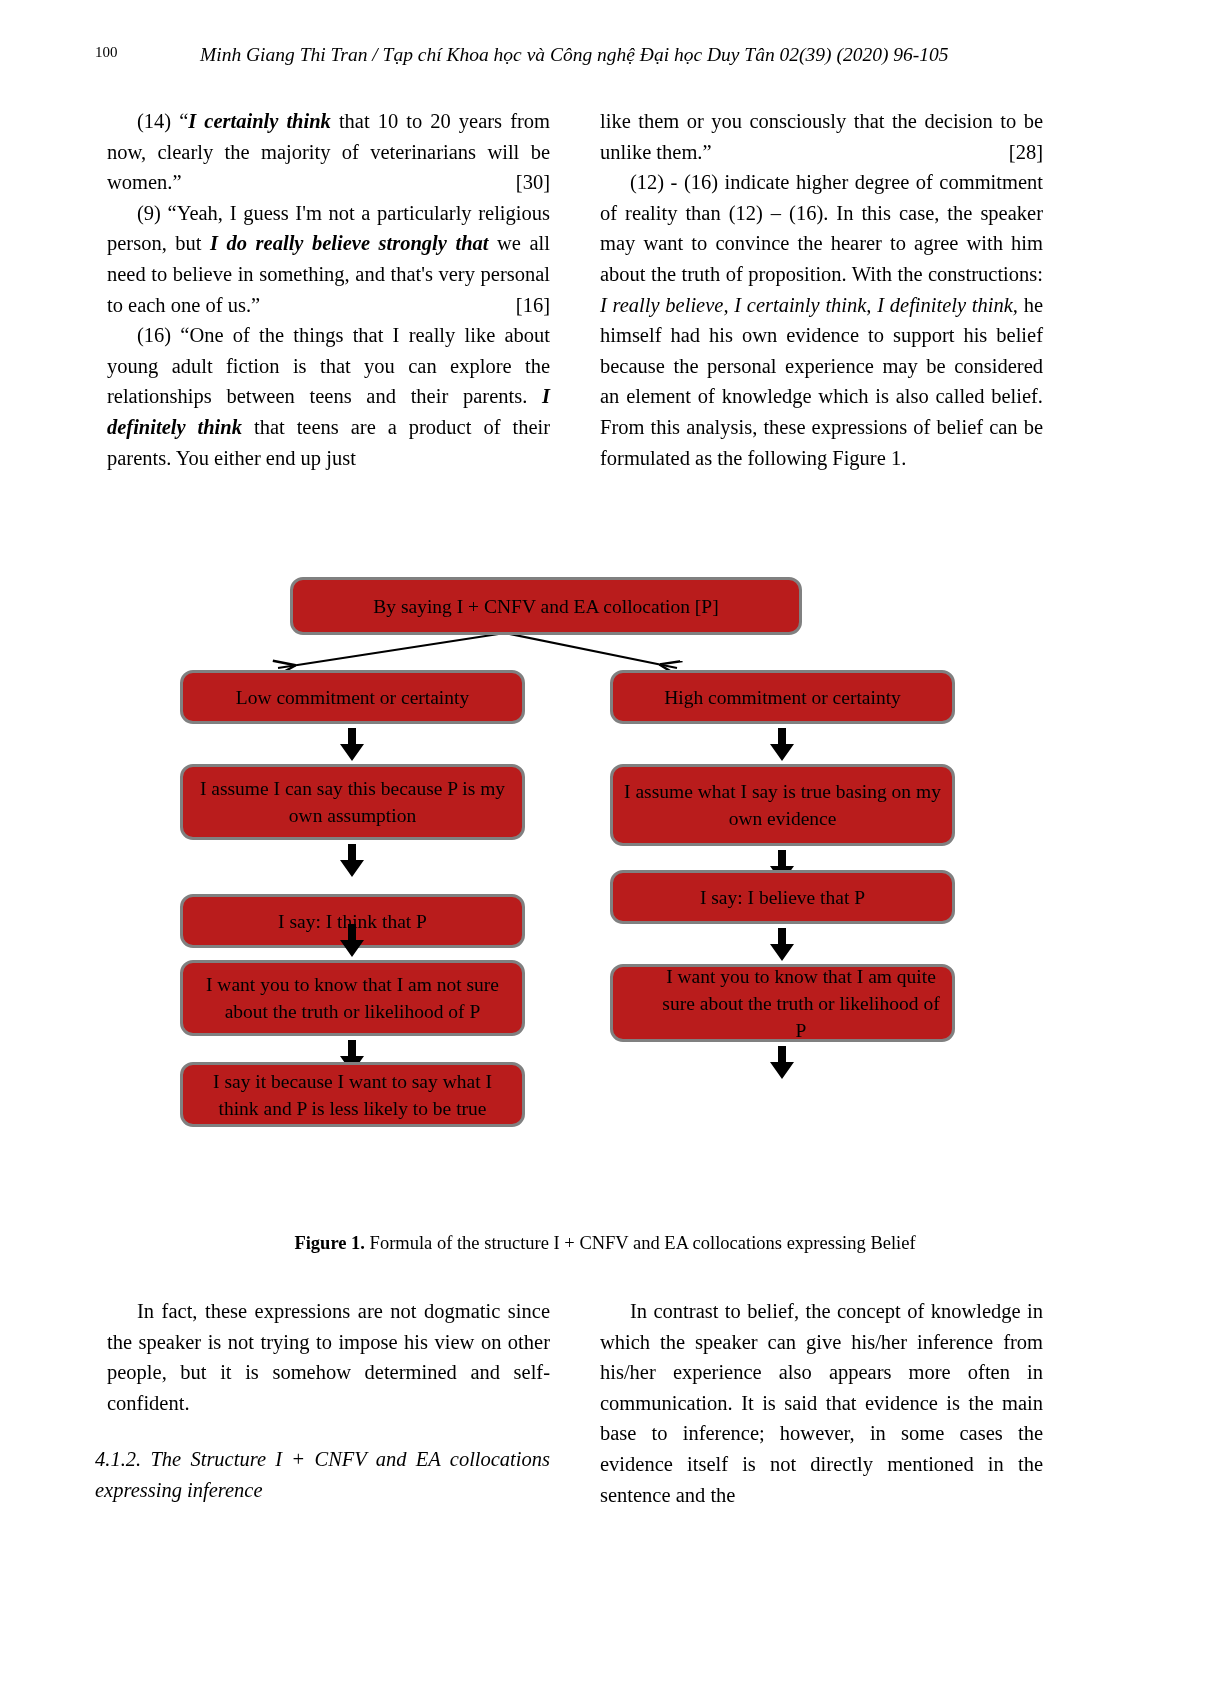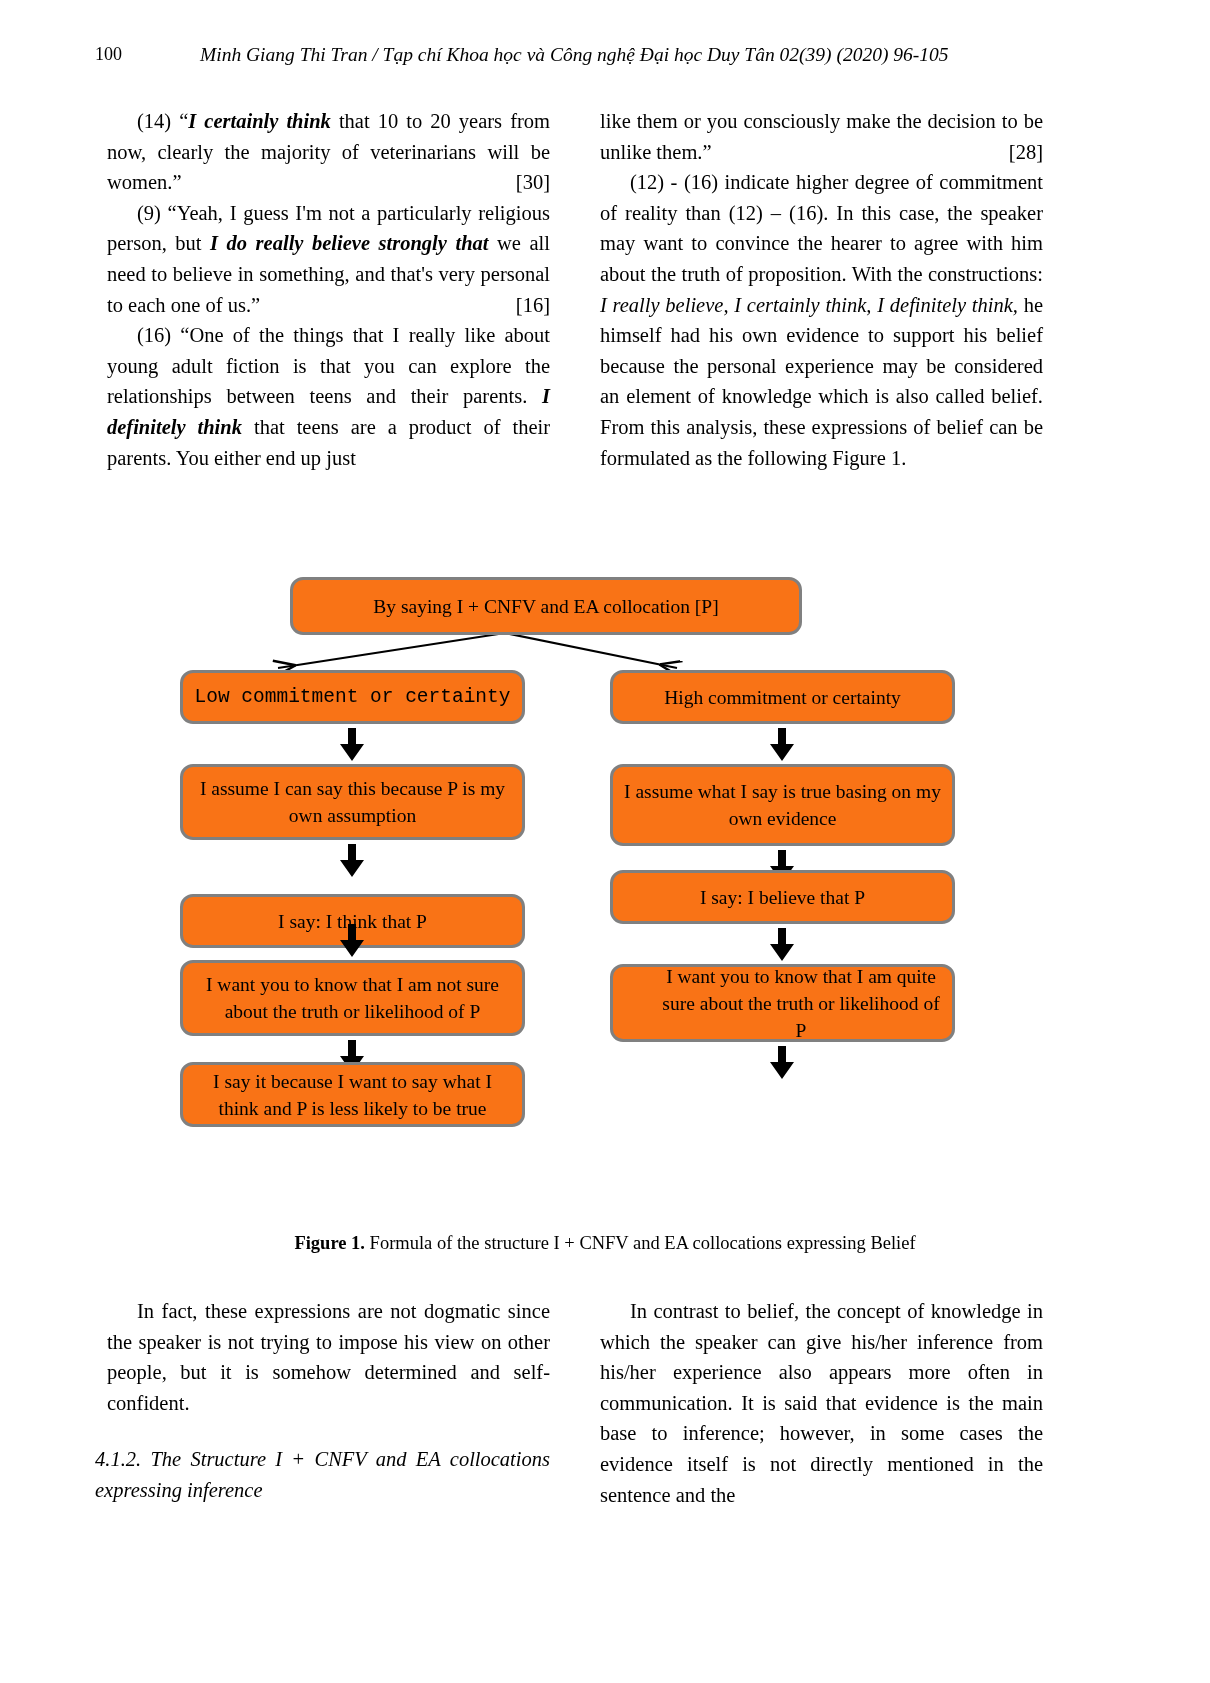--- a/index.html
+++ b/index.html
@@ -28,21 +28,21 @@
     left: 95px;
     top: 44px;
     width: 1020px;
     height: 30px;
     font-size: 19.5px;
   }
   .runhead .pagenum {
     position: absolute;
     left: 0; top: 0;
     font-style: normal;
-    font-size: 18px;
+    font-size: 15px;
   }
   .runhead .journal {
     position: absolute;
     left: 105px; top: 0;
     font-style: italic;
     font-size: 19.5px;
     white-space: nowrap;
   }
 
   
@@ -89,21 +89,21 @@
     left: 95px;
     top: 560px;
     width: 1020px;
     height: 700px;
   }
   .fbox {
     position: absolute;
     box-sizing: border-box;
     border: 3.2px solid #808080;
     border-radius: 13px;
-    background: #f97316;
+    background: #b91c1c;
     display: flex;
     align-items: center;
     justify-content: center;
     text-align: center;
     font-size: 19.5px;
     line-height: 27px;
     padding: 2px 10px;
   }
   .fbox span { display: block; }
 
@@ -133,21 +133,21 @@
     <span class="journal">Minh Giang Thi Tran / Tạp chí Khoa học và Công nghệ Đại học Duy Tân 02(39) (2020) 96-105</span>
   </div>
 
   <div class="col col-left block-top-left">
     <p><span>(14) “</span><span class="bi">I certainly think</span><span> that 10 to 20 years from now, clearly the majority of veterinarians will be women.”</span><span class="ref-right">[30]</span></p>
     <p><span>(9) “Yeah, I guess I'm not a particularly religious person, but </span><span class="bi">I do really believe strongly that</span><span> we all need to believe in something, and that's very personal to each one of us.”</span><span class="ref-right">[16]</span></p>
     <p><span>(16) “One of the things that I really like about young adult fiction is that you can explore the relationships between teens and their parents. </span><span class="bi">I definitely think</span><span> that teens are a product of their parents. You either end up just</span></p>
   </div>
 
   <div class="col col-right block-top-right">
-    <p class="noindent"><span>like them or you consciously make the decision to be unlike them.”</span><span class="ref-right">[28]</span></p>
+    <p class="noindent"><span>like them or you consciously that the decision to be unlike them.”</span><span class="ref-right">[28]</span></p>
     <p><span>(12) - (16) indicate higher degree of commitment of reality than (12) – (16). In this case, the speaker may want to convince the hearer to agree with him about the truth of proposition. With the constructions: </span><span class="it">I really believe, I certainly think, I definitely think,</span><span> he himself had his own evidence to support his belief because the personal experience may be considered an element of knowledge which  is also called belief. From this analysis, these expressions of belief can be formulated as the following Figure 1.</span></p>
   </div>
 
   <div class="figure">
 
     <svg width="1020" height="700" style="position:absolute;left:0;top:0;">
       <defs>
         <marker id="ah" markerWidth="12" markerHeight="12" refX="9" refY="4" orient="auto" markerUnits="strokeWidth">
           <path d="M0,4 L11,0 M0,4 L11,8" fill="none" stroke="#000" stroke-width="1.2"></path>
         </marker>
@@ -155,21 +155,21 @@
 
       <line x1="410" y1="73" x2="183" y2="108" stroke="#000000" stroke-width="2" marker-end="url(#ah)"></line>
 
       <line x1="410" y1="73" x2="582" y2="108" stroke="#000000" stroke-width="2" marker-end="url(#ah)"></line>
     </svg>
 
     <div class="fbox" style="left:195px; top:17px; width:512px; height:58px;">
       <span>By saying I + CNFV and EA collocation [P]</span>
     </div>
 
-    <div class="fbox" style="left:85px; top:110px; width:345px; height:54px;font-family:Liberation Mono, monospace;">
+    <div class="fbox" style="left:85px; top:110px; width:345px; height:54px;">
       <span>Low commitment or certainty</span>
     </div>
     <svg class="arrow-down" style="left:244px; top:168px;" viewBox="0 0 26 34">
       <path d="M9,0 L17,0 L17,16 L25,16 L13,33 L1,16 L9,16 Z" fill="#000000"></path>
     </svg>
 
     <div class="fbox" style="left:85px; top:204px; width:345px; height:76px;">
       <span>I assume I can say this because P is my own assumption</span>
     </div>
     <svg class="arrow-down" style="left:244px; top:284px;" viewBox="0 0 26 34">

